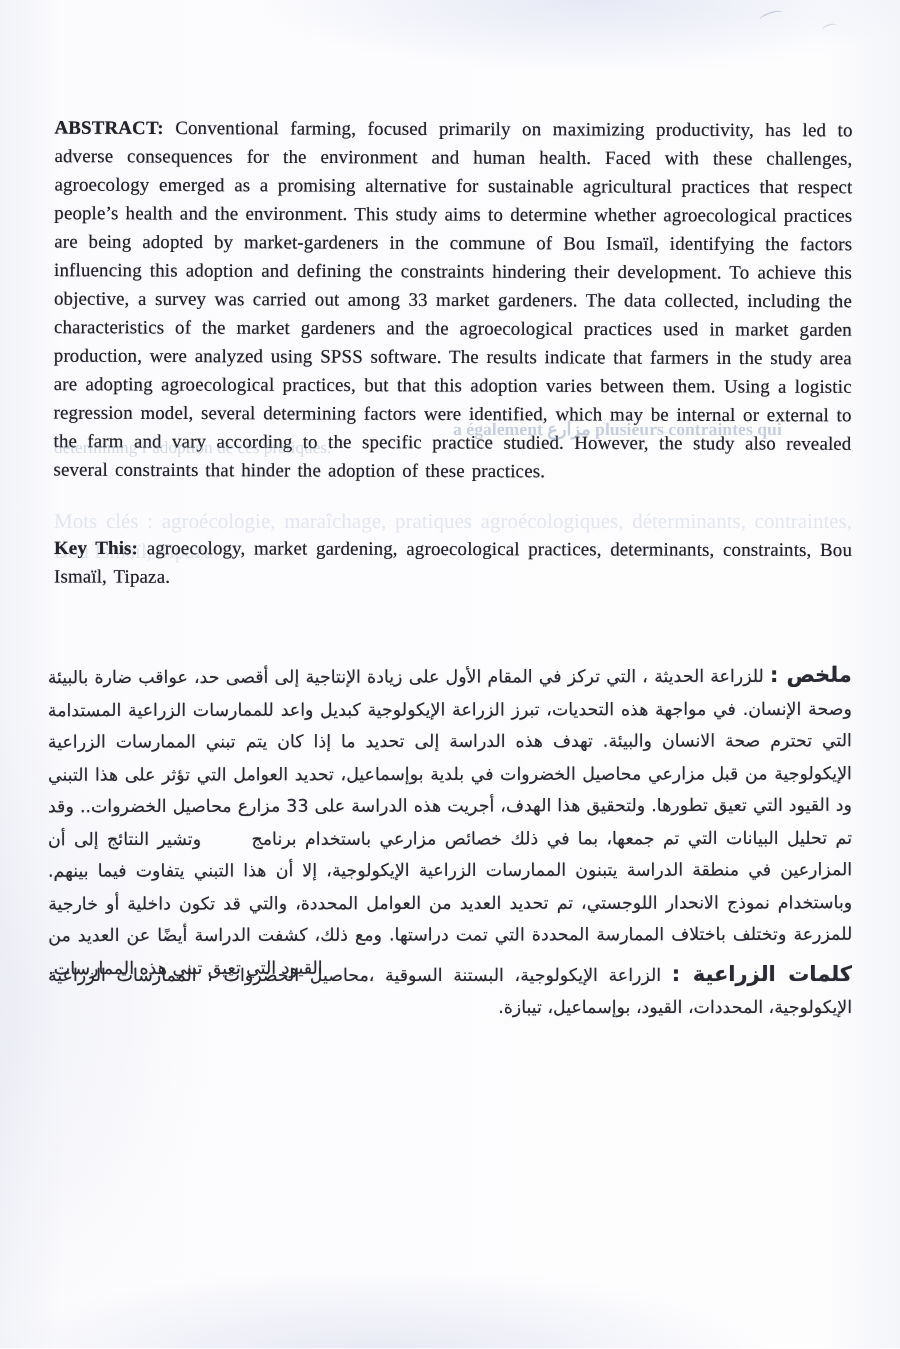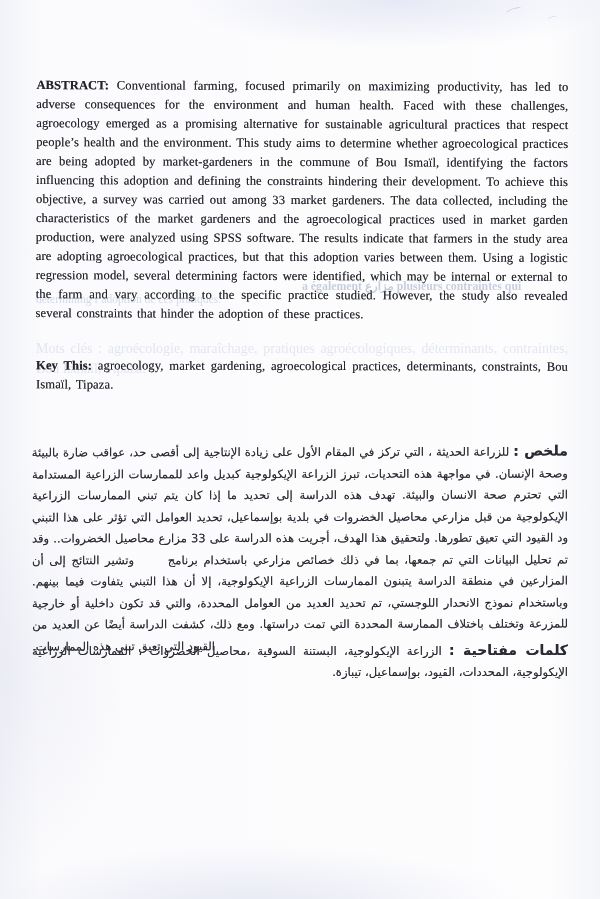--- a/index.html
+++ b/index.html
@@ -74,15 +74,15 @@
   <p class="blk en abstract"><b>ABSTRACT:</b> <span>Conventional farming, focused primarily on maximizing productivity, has led to adverse consequences for the environment and human health. Faced with these challenges, agroecology emerged as a promising alternative for sustainable agricultural practices that respect people’s health and the environment. This study aims to determine whether agroecological practices are being adopted by market-gardeners in the commune of Bou Ismaïl, identifying the factors influencing this adoption and defining the constraints hindering their development. To achieve this objective, a survey was carried out among 33 market gardeners. The data collected, including the characteristics of the market gardeners and the agroecological practices used in market garden production, were analyzed using SPSS software. The results indicate that farmers in the study area are adopting agroecological practices, but that this adoption varies between them. Using a logistic regression model, several determining factors were identified, which may be internal or external to the farm and vary according to the specific practice studied. However, the study also revealed several constraints that hinder the adoption of these practices.</span></p>
 
   <div class="ghost ghost1">a également مزارع plusieurs contraintes qui</div>
   <div class="ghost ghost2">determining l’adoption de ces pratiques.</div>
   <div class="ghost ghost3">Mots clés : agroécologie, maraîchage, pratiques agroécologiques, déterminants, contraintes, Bou Ismaïl, Tipaza.</div>
 
   <p class="blk en kw-en"><b>Key This:</b> <span>agroecology, market gardening, agroecological practices, determinants, constraints, Bou Ismaïl, Tipaza.</span></p>
 
   <p class="blk ar abstract-ar" dir="rtl"><b>ملخص :</b> <span>للزراعة الحديثة ، التي تركز في المقام الأول على زيادة الإنتاجية إلى أقصى حد، عواقب ضارة بالبيئة وصحة الإنسان. في مواجهة هذه التحديات، تبرز الزراعة الإيكولوجية كبديل واعد للممارسات الزراعية المستدامة التي تحترم صحة الانسان والبيئة. تهدف هذه الدراسة إلى تحديد ما إذا كان يتم تبني الممارسات الزراعية الإيكولوجية من قبل مزارعي محاصيل الخضروات في بلدية بوإسماعيل، تحديد العوامل التي تؤثر على هذا التبني ود القيود التي تعيق تطورها. ولتحقيق هذا الهدف، أجريت هذه الدراسة على 33 مزارع محاصيل الخضروات.. وقد تم تحليل البيانات التي تم جمعها، بما في ذلك خصائص مزارعي باستخدام برنامج &nbsp;&nbsp;&nbsp;&nbsp; وتشير النتائج إلى أن المزارعين في منطقة الدراسة يتبنون الممارسات الزراعية الإيكولوجية، إلا أن هذا التبني يتفاوت فيما بينهم. وباستخدام نموذج الانحدار اللوجستي، تم تحديد العديد من العوامل المحددة، والتي قد تكون داخلية أو خارجية للمزرعة وتختلف باختلاف الممارسة المحددة التي تمت دراستها. ومع ذلك، كشفت الدراسة أيضًا عن العديد من القيود التي تعيق تبني هذه الممارسات.</span></p>
 
-  <p class="blk ar kw-ar" dir="rtl"><b>كلمات مفتاحية :</b> <span>الزراعة الإيكولوجية، البستنة السوقية ،محاصيل الخضروات ، الممارسات الزراعية الإيكولوجية، المحددات، القيود، بوإسماعيل، تيبازة.</span></p>
+  <p class="blk ar kw-ar" dir="rtl"><b>كلمات الزراعية :</b> <span>الزراعة الإيكولوجية، البستنة السوقية ،محاصيل الخضروات ، الممارسات الزراعية الإيكولوجية، المحددات، القيود، بوإسماعيل، تيبازة.</span></p>
 
 </div>
 
 </body></html>

